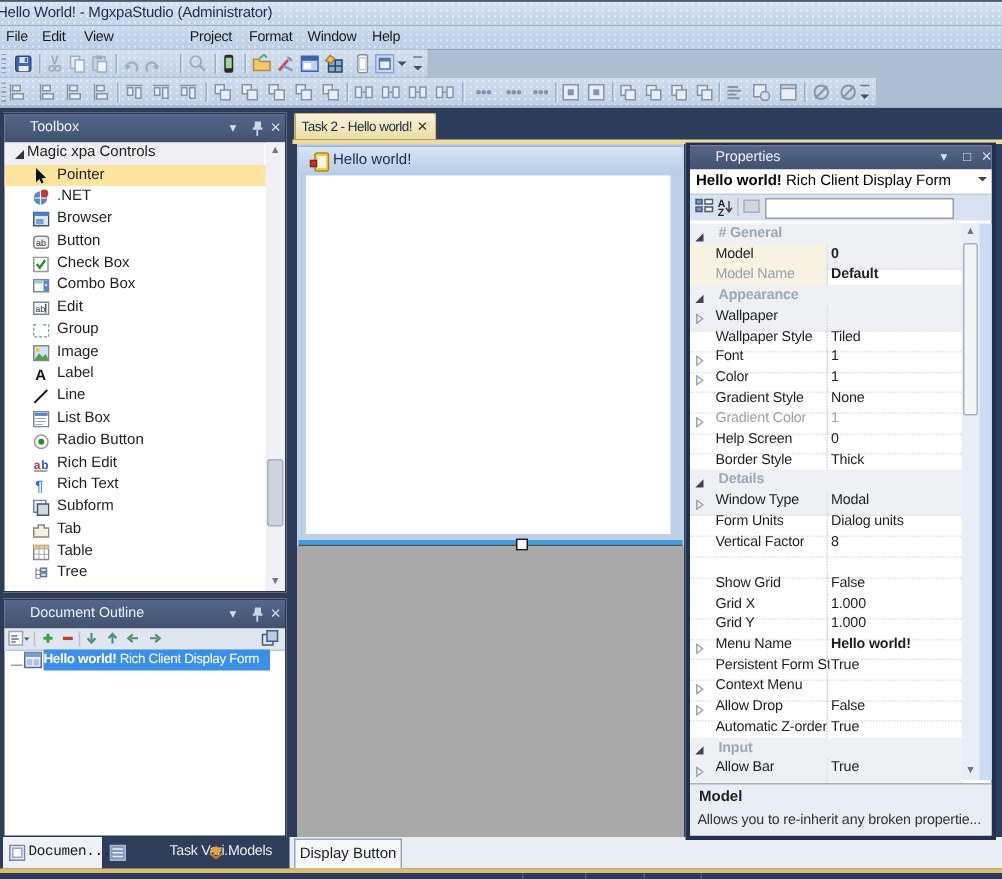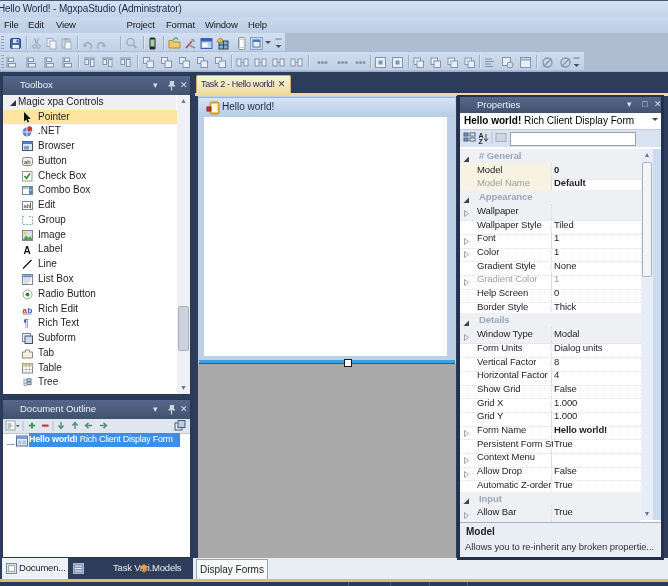--- a/index.html
+++ b/index.html
@@ -494,33 +494,33 @@
         <rect x="2" y="5.5" width="3.5" height="4" fill="#aac4e4"></rect>
         <rect x="6.5" y="5.5" width="3.5" height="4" fill="#aac4e4"></rect>
       </svg></div>
   <div class="abs" style="left:26px;top:33px;width:151px;height:13.5px;background:#3c8fe8;color:#fff;font-size:9px;line-height:13px;letter-spacing:-0.25px;"><b>Hello world!</b> Rich Client Display Form</div>
 </div>
 
 <div class="abs" id="dotabs" style="left:2px;top:558px;width:189px;height:21px;background:#2e3d5a;">
   <div class="abs" style="left:0;top:0;width:66px;height:21px;background:#eef1f6;color:#1a1a1a;font-size:9.5px;line-height:20px;letter-spacing:-0.2px;"><svg width="11" height="11" style="position:absolute;left:4px;top:5px;">
         <rect x="0.5" y="0.5" width="10" height="10" fill="#dce4f0" stroke="#7a88a0"></rect>
         <rect x="2.5" y="2.5" width="6" height="6" fill="#f8fafc" stroke="#9aa8c0"></rect>
-      </svg><span style="margin-left:17px;">Documen...</span></div>
+      </svg><span style="margin-left:17px;font-family:Liberation Mono, monospace;">Documen...</span></div>
   <div class="abs" style="left:67px;top:0;width:65px;height:21px;color:#e8ecf4;font-size:9.5px;line-height:20px;letter-spacing:-0.2px;padding-left:27px;"><svg width="11" height="11" style="position:absolute;left:4px;top:5px;">
         <rect x="0.5" y="0.5" width="10" height="10" fill="#8898b8" stroke="#aab8d0"></rect>
         <path d="M2,3 h7 M2,5.5 h7 M2,8 h7" stroke="#e8eef8"></path>
       </svg><span style="margin-left:17px;">Task Vari...</span></div>
   <div class="abs" style="left:133px;top:0;width:56px;height:21px;color:#e8ecf4;font-size:9.5px;line-height:20px;letter-spacing:-0.2px;"><svg width="12" height="11" style="position:absolute;left:4px;top:5px;">
         <path d="M1,4 L5,1 L9,4 L5,7 Z" fill="#e8a23c"></path>
         <path d="M1,6 L5,9 L9,6" stroke="#c87820" stroke-width="1.5" fill="none"></path>
       </svg><span style="margin-left:17px;">Models</span></div>
 </div>
 
 <div class="abs" id="dfstrip">
-    <div class="abs" id="dftab">Display Forms</div>
+    <div class="abs" id="dftab">Display Button</div>
   </div>
 <div class="abs" id="doctab">Task 2 - Hello world!<span style="position:absolute;right:5px;top:0;font-size:9px;color:#333;">✕</span></div>
 <div class="abs" id="tanline"></div>
 <div class="abs" id="well">
   <div class="abs" id="formtitle">
       <svg width="14" height="14" style="position:absolute;left:7px;top:3px;">
         <rect x="4" y="1" width="9" height="12" rx="1.5" fill="#f5c84e" stroke="#b8860b"></rect>
         <rect x="5.5" y="3" width="6" height="8" fill="#fdf6e0"></rect>
         <rect x="1" y="6" width="4" height="4" fill="#c43b2a" stroke="#8a2318"></rect>
       </svg>
@@ -641,46 +641,41 @@
       <div class="prow" style="top:191.79999999999998px;">
         <span style="position:absolute;left:91px;top:0;height:100%;border-left:1px dotted #dcdcdc;"></span>
         <span class="plbl" style="">Form Units</span>
         <span class="pval" style="">Dialog units</span>
       </div>
       <div class="prow" style="top:205.5px;">
         <span style="position:absolute;left:91px;top:0;height:100%;border-left:1px dotted #dcdcdc;"></span>
         <span class="plbl" style="">Vertical Factor</span>
         <span class="pval" style="">8</span>
       </div>
-      <div class="prow" style="top:219.2px;">
-        <span style="position:absolute;left:91px;top:0;height:100%;border-left:1px dotted #dcdcdc;"></span>
-        <span class="plbl" style="">Horizontal Factor</span>
-        <span class="pval" style="">4</span>
-      </div>
       <div class="prow" style="top:232.89999999999998px;">
         <span style="position:absolute;left:91px;top:0;height:100%;border-left:1px dotted #dcdcdc;"></span>
         <span class="plbl" style="">Show Grid</span>
         <span class="pval" style="">False</span>
       </div>
       <div class="prow" style="top:246.6px;">
         <span style="position:absolute;left:91px;top:0;height:100%;border-left:1px dotted #dcdcdc;"></span>
         <span class="plbl" style="">Grid X</span>
         <span class="pval" style="">1.000</span>
       </div>
       <div class="prow" style="top:260.3px;">
         <span style="position:absolute;left:91px;top:0;height:100%;border-left:1px dotted #dcdcdc;"></span>
         <span class="plbl" style="">Grid Y</span>
         <span class="pval" style="">1.000</span>
       </div>
       <div class="prow" style="top:274px;">
         <span style="position:absolute;left:91px;top:0;height:100%;border-left:1px dotted #dcdcdc;"></span>
         <span class="pexp"><svg width="7" height="7">
             <path d="M1.5,0.5 L5.5,3.5 L1.5,6.5 Z" fill="none" stroke="#9aa4b2"></path>
           </svg></span>
-        <span class="plbl" style="">Form Name</span>
+        <span class="plbl" style="">Menu Name</span>
         <span class="pval" style="font-weight:bold;">Hello world!</span>
       </div>
       <div class="prow" style="top:287.7px;">
         <span style="position:absolute;left:91px;top:0;height:100%;border-left:1px dotted #dcdcdc;"></span>
         <span class="plbl" style="">Persistent Form Sta</span>
         <span class="pval" style="">True</span>
       </div>
       <div class="prow" style="top:301.4px;">
         <span style="position:absolute;left:91px;top:0;height:100%;border-left:1px dotted #dcdcdc;"></span>
         <span class="pexp"><svg width="7" height="7">

